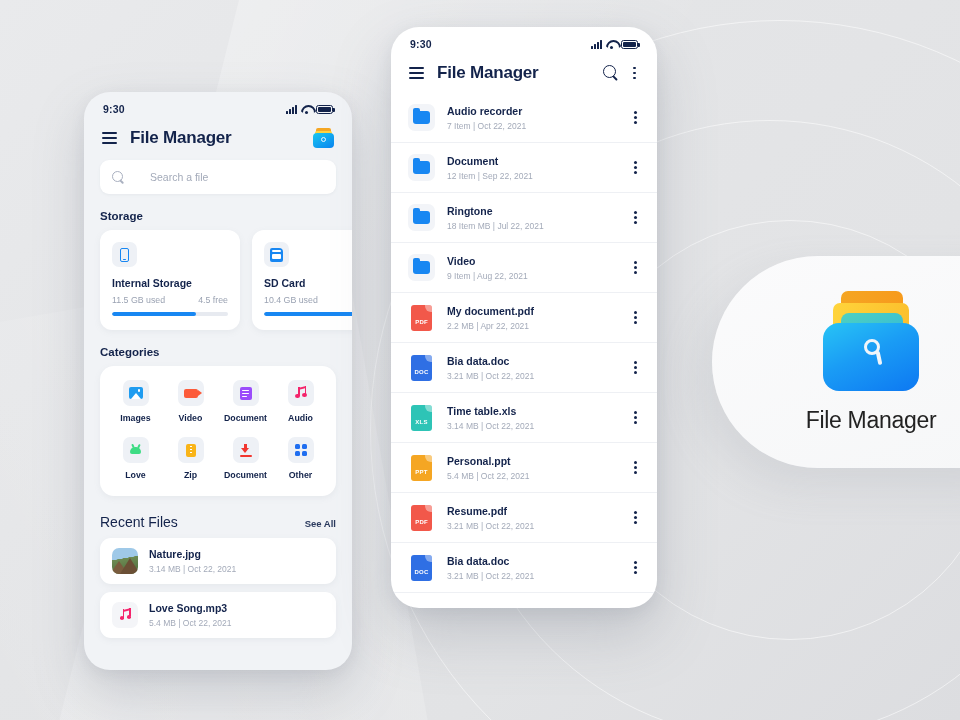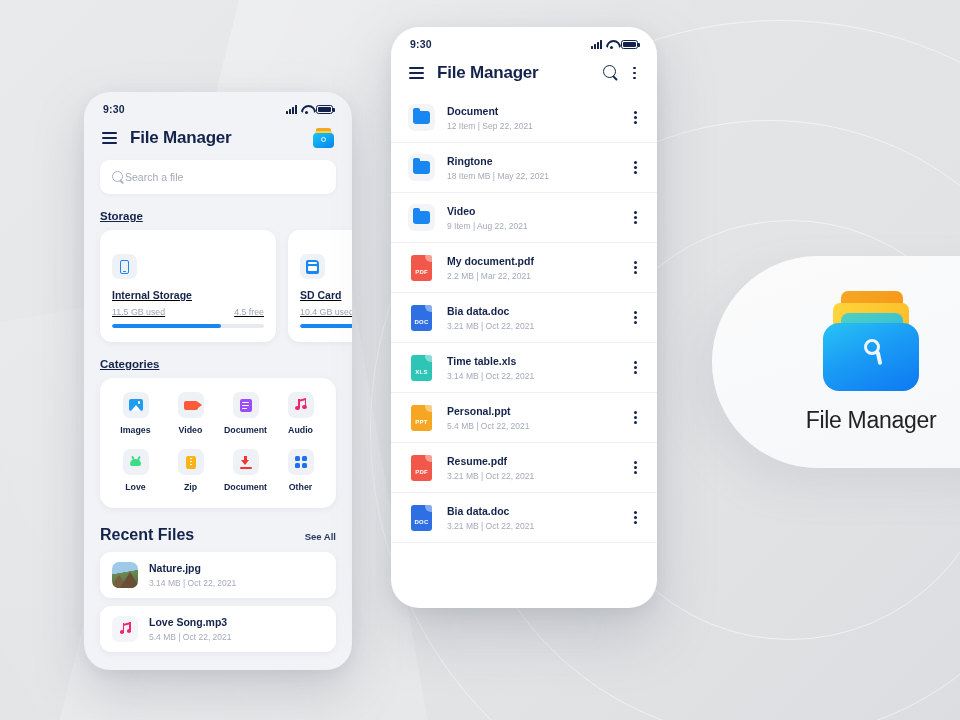--- a/index.html
+++ b/index.html
@@ -94,43 +94,42 @@
   .icon-search::before { content:""; position:absolute; left:0; top:0; width:11px; height:11px;
      border:1.7px solid #13234b; border-radius:50%; }
   .icon-search::after { content:""; position:absolute; left:9.5px; top:9.5px; width:5.5px; height:1.7px;
      background:#13234b; border-radius:1px; transform: rotate(45deg); transform-origin: left center; }
   .icon-dots { display:flex; flex-direction:column; gap:2.2px; cursor:pointer; padding: 2px 3px; }
   .icon-dots i { width: 2.8px; height: 2.8px; background:#13234b; border-radius:50%; display:block; }
 
   
   .searchbox {
     margin: 4px 16px 0 16px; height: 34px; background:#fff; border-radius: 9px;
-    display:flex; align-items:center; padding: 0 12px; gap: 1px;
+    display:flex; align-items:center; padding: 0 12px; gap: 26px;
     box-shadow: 0 1px 3px rgba(140,145,160,0.10);
   }
   .searchbox .sicon { width: 12px; height: 12px; position: relative; flex: none; }
   .searchbox .sicon::before { content:""; position:absolute; left:0; top:0; width:9px; height:9px;
      border:1.5px solid #a9b0c0; border-radius:50%; }
   .searchbox .sicon::after { content:""; position:absolute; left:7.5px; top:7.5px; width:4.5px; height:1.5px;
      background:#a9b0c0; border-radius:1px; transform: rotate(45deg); transform-origin:left center; }
   .searchbox .ph { font-size: 10.5px; color:#a3aab9; }
 
   
-  .sec-title { font-size: 11.5px; font-weight: bold; color:#13234b; margin: 16px 16px 8px 16px; text-decoration: underline; }
+  .sec-title { font-size: 11.5px; font-weight: bold; color:#13234b; margin: 16px 16px 8px 16px; }
   .sec-head { display:flex; align-items:baseline; margin: 18px 16px 8px 16px; }
-  .sec-head .t { font-size: 16px; font-weight: bold; color:#13234b; }
+  .sec-head .t { font-size: 14px; font-weight: normal; color:#13234b; }
   .sec-head .a { margin-left:auto; font-size: 9.5px; font-weight: bold; color:#2b3a5e; cursor:pointer; }
 
   
   .storage-row { display:flex; gap: 12px; padding: 0 0 0 16px; }
   .scard {
-    background:#fff; border-radius: 12px; padding: 24px 12px 14px 12px;
-    flex: none; width: 176px;
+    background:#fff; border-radius: 12px; padding: 12px 12px 14px 12px;
+    flex: none; width: 140px;
     box-shadow: 0 2px 6px rgba(140,145,160,0.10);
-    text-decoration: underline;
   }
   .scard .tile { width:25px; height:25px; background:#eef1f6; border-radius:7px;
      display:flex; align-items:center; justify-content:center; }
   .ic-phone { width:9px; height:14px; border:1.7px solid #1887f2; border-radius:2px; position:relative; }
   .ic-phone::after{ content:""; position:absolute; left:2.2px; bottom:.8px; width:2.6px; height:1px; background:#1887f2; border-radius:1px; }
   .ic-sd { width:13px; height:14px; background:#1887f2; border-radius:2px 4px 2px 2px; position:relative; }
   .ic-sd::before{ content:""; position:absolute; left:2px; top:2px; width:9px; height:2px; background:#fff; border-radius:1px; }
   .ic-sd::after{ content:""; position:absolute; left:2px; top:6px; width:9px; height:5.5px; background:#fff; border-radius:1px; }
   .scard .name { font-size: 10.5px; font-weight:bold; color:#13234b; margin-top:10px; }
   .scard .meta { display:flex; margin-top:6px; font-size: 8.8px; color:#9aa2b2; }
@@ -453,43 +452,57 @@
       <div class="icon-dots">
           <i></i>
           <i></i>
           <i></i>
         </div>
     </div>
   </div>
 
   <div class="flist">
 
-
     <div class="frow">
       <div class="ficon folder-tile">
           <span class="folder"></span>
         </div>
       <div class="ftxt">
+        <div class="fnm">Audio recorder</div>
+        <div class="fmt">7 Item  |  Oct 22, 2021</div>
+      </div>
+      <div class="fdots">
+          <i></i>
+          <i></i>
+          <i></i>
+        </div>
+    </div>
+
+    <div class="frow">
+      <div class="ficon folder-tile">
+          <span class="folder"></span>
+        </div>
+      <div class="ftxt">
         <div class="fnm">Document</div>
         <div class="fmt">12 Item  |  Sep 22, 2021</div>
       </div>
       <div class="fdots">
           <i></i>
           <i></i>
           <i></i>
         </div>
     </div>
 
     <div class="frow">
       <div class="ficon folder-tile">
           <span class="folder"></span>
         </div>
       <div class="ftxt">
         <div class="fnm">Ringtone</div>
-        <div class="fmt">18 Item MB  |  May 22, 2021</div>
+        <div class="fmt">18 Item MB  |  Jul 22, 2021</div>
       </div>
       <div class="fdots">
           <i></i>
           <i></i>
           <i></i>
         </div>
     </div>
 
     <div class="frow">
       <div class="ficon folder-tile">
@@ -507,21 +520,21 @@
     </div>
 
     <div class="frow">
       <div class="ficon">
         <span class="doc-ico" style="background:#f2584a">
             <span>PDF</span>
           </span>
       </div>
       <div class="ftxt">
         <div class="fnm">My document.pdf</div>
-        <div class="fmt">2.2 MB  |  Mar 22, 2021</div>
+        <div class="fmt">2.2 MB  |  Apr 22, 2021</div>
       </div>
       <div class="fdots">
           <i></i>
           <i></i>
           <i></i>
         </div>
     </div>
 
     <div class="frow">
       <div class="ficon">

